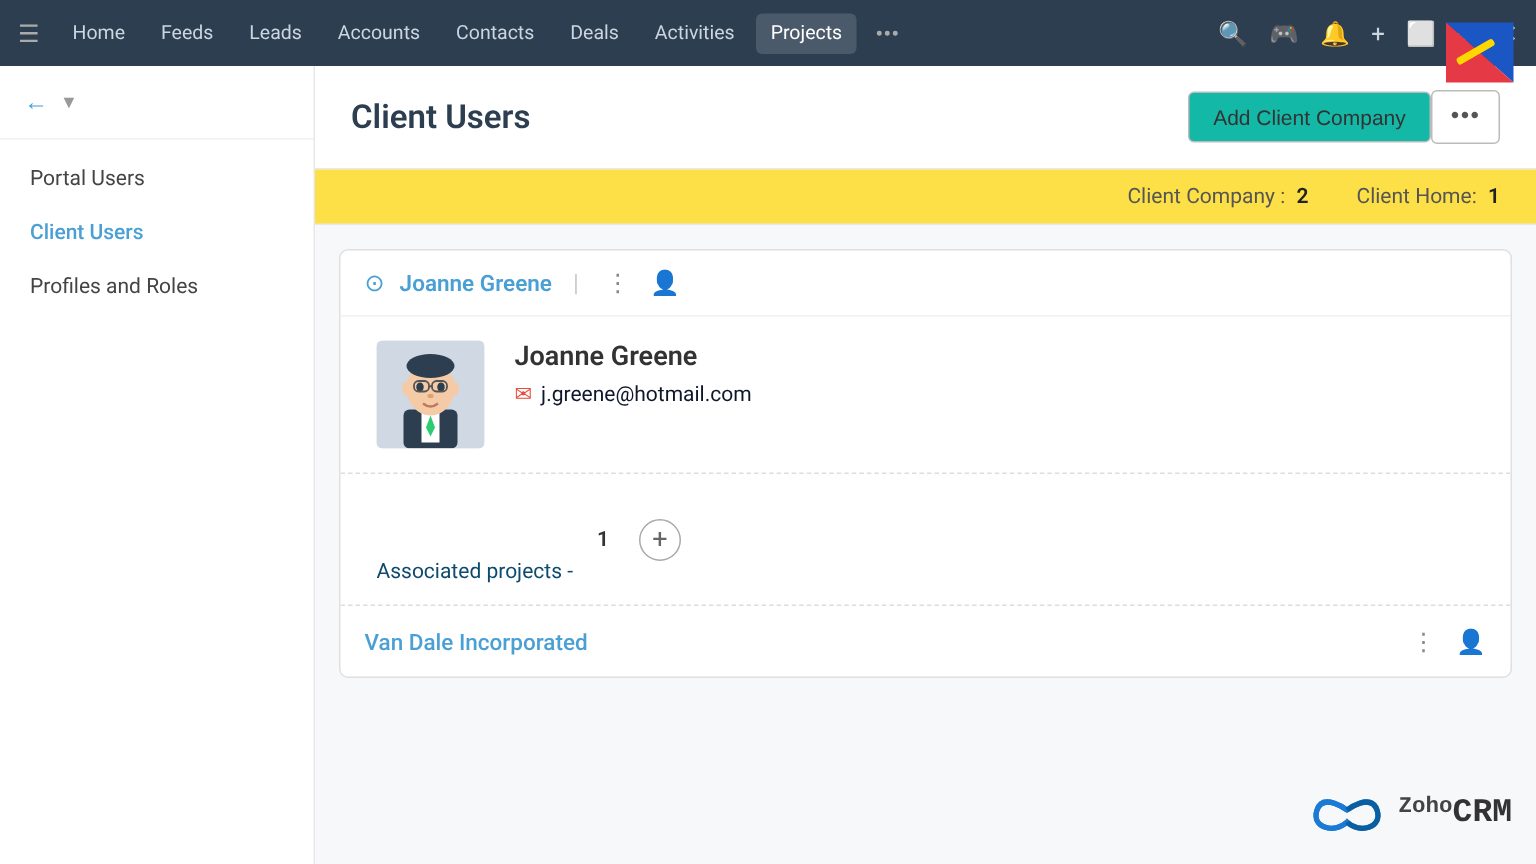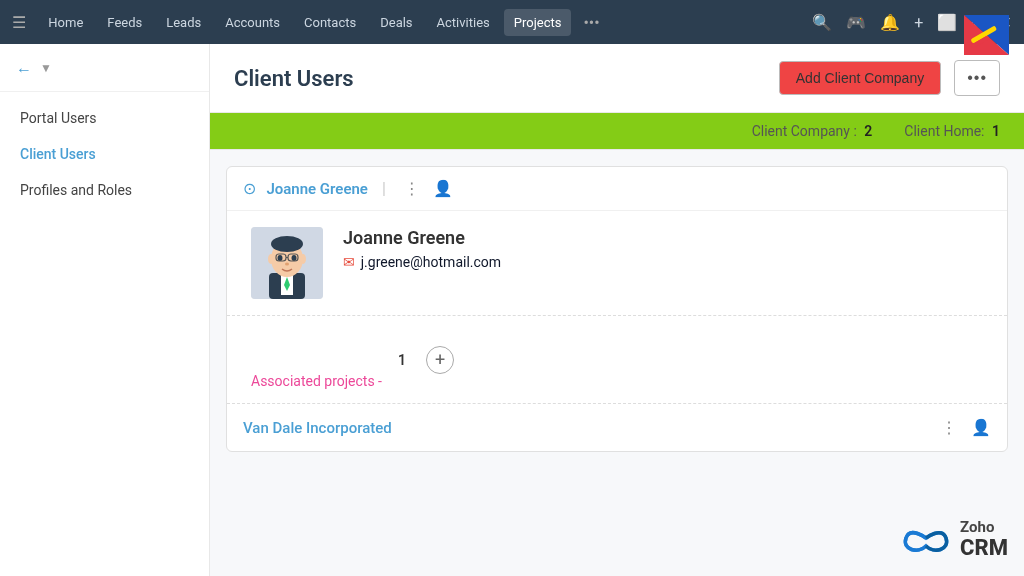--- a/index.html
+++ b/index.html
@@ -125,43 +125,43 @@
       align-items: center;
       border-bottom: 1px solid #e8e8e8;
     }
     .page-title {
       font-size: 22px;
       font-weight: 600;
       color: #2c3e50;
       flex: 1;
     }
     .add-client-btn {
-      background: #ef4444;
+      background: #14b8a6;
       border: 1.5px solid #bbb;
       border-radius: 4px;
       padding: 8px 16px;
       font-size: 14px;
       color: #333;
       cursor: pointer;
-      margin-right: 13px;
+      margin-right: 0;
     }
     .more-btn {
       background: #fff;
       border: 1.5px solid #bbb;
       border-radius: 4px;
       padding: 8px 12px;
       font-size: 16px;
       color: #555;
       cursor: pointer;
       letter-spacing: 1px;
     }
 
     
     .stats-row {
-      background: #84cc16;
+      background: #fde047;
       padding: 10px 24px;
       border-bottom: 1px solid #e8e8e8;
       display: flex;
       justify-content: flex-end;
       align-items: center;
       gap: 32px;
     }
     .stat-item {
       font-size: 14px;
       color: #555;
@@ -268,21 +268,21 @@
     .associated-section {
       border-top: 1px dashed #ddd;
       padding: 14px 24px;
       display: flex;
       align-items: center;
       gap: 12px;
       border-bottom: 1px dashed #ddd;
     }
     .assoc-label {
       font-size: 14px;
-      color: #ec4899;
+      color: #0c4a6e;
       margin-top: 43px;
     }
     .assoc-count {
       font-size: 14px;
       font-weight: 600;
       color: #333;
       margin-left: 4px;
     }
     .add-circle-btn {
       width: 28px;
@@ -319,22 +319,23 @@
     .zoho-branding {
       position: absolute;
       bottom: 16px;
       right: 16px;
       display: flex;
       align-items: center;
       gap: 10px;
     }
     .zoho-text {
       display: flex;
-      flex-direction: column;
+      flex-direction: row;
       line-height: 1.1;
+      font-family: Liberation Mono, monospace;
     }
     .zoho-name {
       font-size: 15px;
       font-weight: 700;
       color: #444;
     }
     .crm-name {
       font-size: 22px;
       font-weight: 800;
       color: #333;

